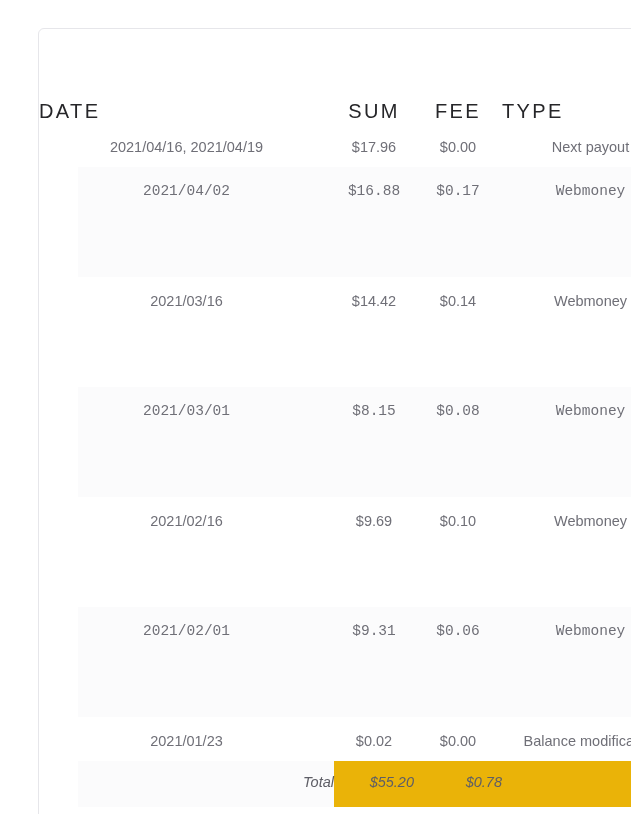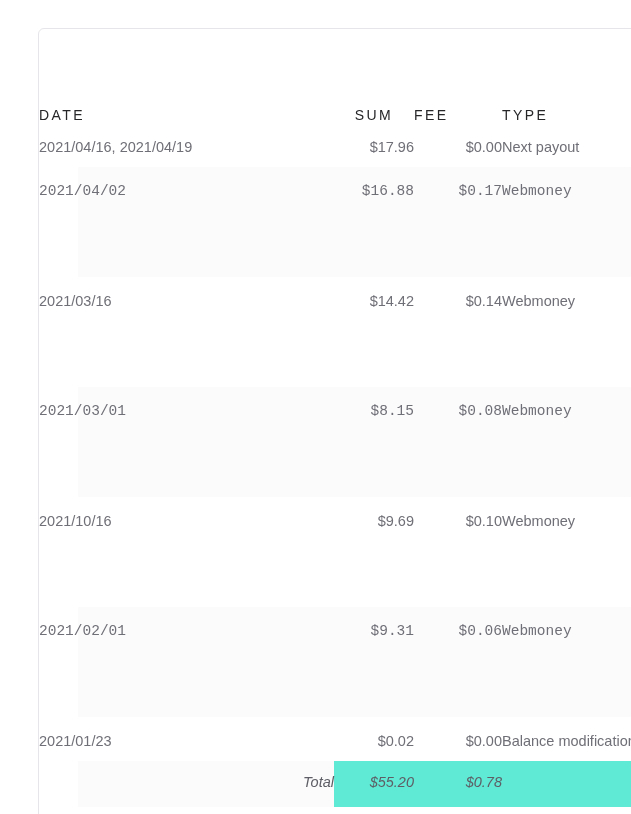--- a/index.html
+++ b/index.html
@@ -41,40 +41,41 @@
 
   #payouts-table col.col-date { width: 295px; }
   #payouts-table col.col-sum  { width: 80px; }
   #payouts-table col.col-fee  { width: 88px; }
   #payouts-table col.col-type { width: 177px; }
 
   
   #payouts-table thead th {
     padding: 0;
     font-weight: 400;
-    font-size: 14px;
+    font-size: 20px;
     letter-spacing: 2.4px;
     color: #262629;
     height: 94px;
     vertical-align: bottom;
     white-space: nowrap;
   }
   th.h-date { text-align: left;  padding-left: 55px; padding-bottom: 22px; }
   th.h-sum  { padding-right: 2px; padding-bottom: 22px; }
-  th.h-fee  { text-align: left; padding-right: 2px; padding-bottom: 22px; }
+  th.h-fee  { text-align: center; padding-right: 2px; padding-bottom: 22px; }
   th.h-type { text-align: left;  padding-left: 17px; padding-bottom: 22px; }
 
   
   #payouts-table tbody tr.data-row td {
     padding: 0;
     font-size: 14.5px;
     color: #6f6f77;
     vertical-align: top;
     white-space: nowrap;
     padding-top: 16px;
+    text-align: center;
   }
   #payouts-table tbody tr.data-row { height: 110px; }
   #payouts-table tbody tr.data-row.short { height: 44px; }
 
   td.c-date { text-align: left;  padding-left: 55px; }
   td.c-sum  { text-align: right; padding-right: 2px; }
   td.c-fee  { text-align: right; padding-right: 2px; }
   td.c-type { text-align: left;  padding-left: 17px; overflow: hidden; }
 
   
@@ -92,21 +93,21 @@
   
   #payouts-table tbody tr.total-row { height: 46px; }
   #payouts-table tbody tr.total-row td {
     padding: 0;
     padding-top: 13px;
     font-size: 14.5px;
     font-style: italic;
     color: #5e5e66;
     vertical-align: top;
     white-space: nowrap;
-    background: #5eead4;
+    background: #eab308;
   }
   #payouts-table tbody tr.total-row td.c-date {
     background: transparent;
     position: relative;
     text-align: right;
     padding-left: 55px;
   }
   #payouts-table tbody tr.total-row td.c-date::before {
     content: "";
     position: absolute;
@@ -157,21 +158,21 @@
           <td class="c-fee"><span class="cell-text">$0.14</span></td>
           <td class="c-type"><span class="cell-text">Webmoney</span></td>
         </tr>
         <tr class="data-row shaded">
           <td class="c-date"><span class="cell-text">2021/03/01</span></td>
           <td class="c-sum"><span class="cell-text">$8.15</span></td>
           <td class="c-fee"><span class="cell-text">$0.08</span></td>
           <td class="c-type"><span class="cell-text">Webmoney</span></td>
         </tr>
         <tr class="data-row">
-          <td class="c-date"><span class="cell-text">2021/10/16</span></td>
+          <td class="c-date"><span class="cell-text">2021/02/16</span></td>
           <td class="c-sum"><span class="cell-text">$9.69</span></td>
           <td class="c-fee"><span class="cell-text">$0.10</span></td>
           <td class="c-type"><span class="cell-text">Webmoney</span></td>
         </tr>
         <tr class="data-row shaded">
           <td class="c-date"><span class="cell-text">2021/02/01</span></td>
           <td class="c-sum"><span class="cell-text">$9.31</span></td>
           <td class="c-fee"><span class="cell-text">$0.06</span></td>
           <td class="c-type"><span class="cell-text">Webmoney</span></td>
         </tr>

